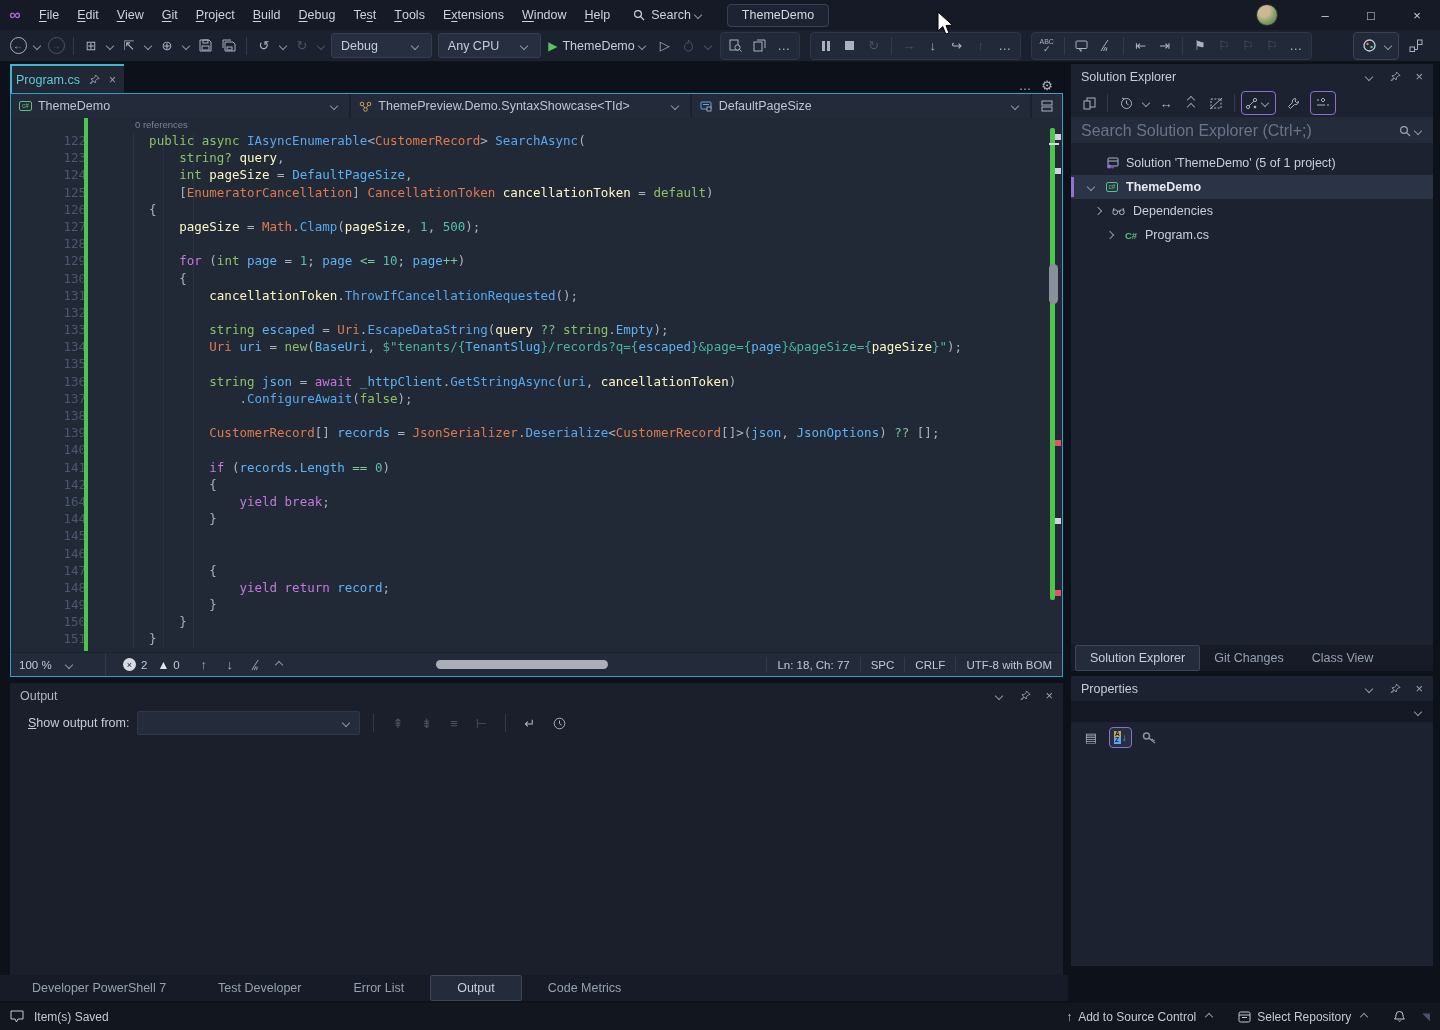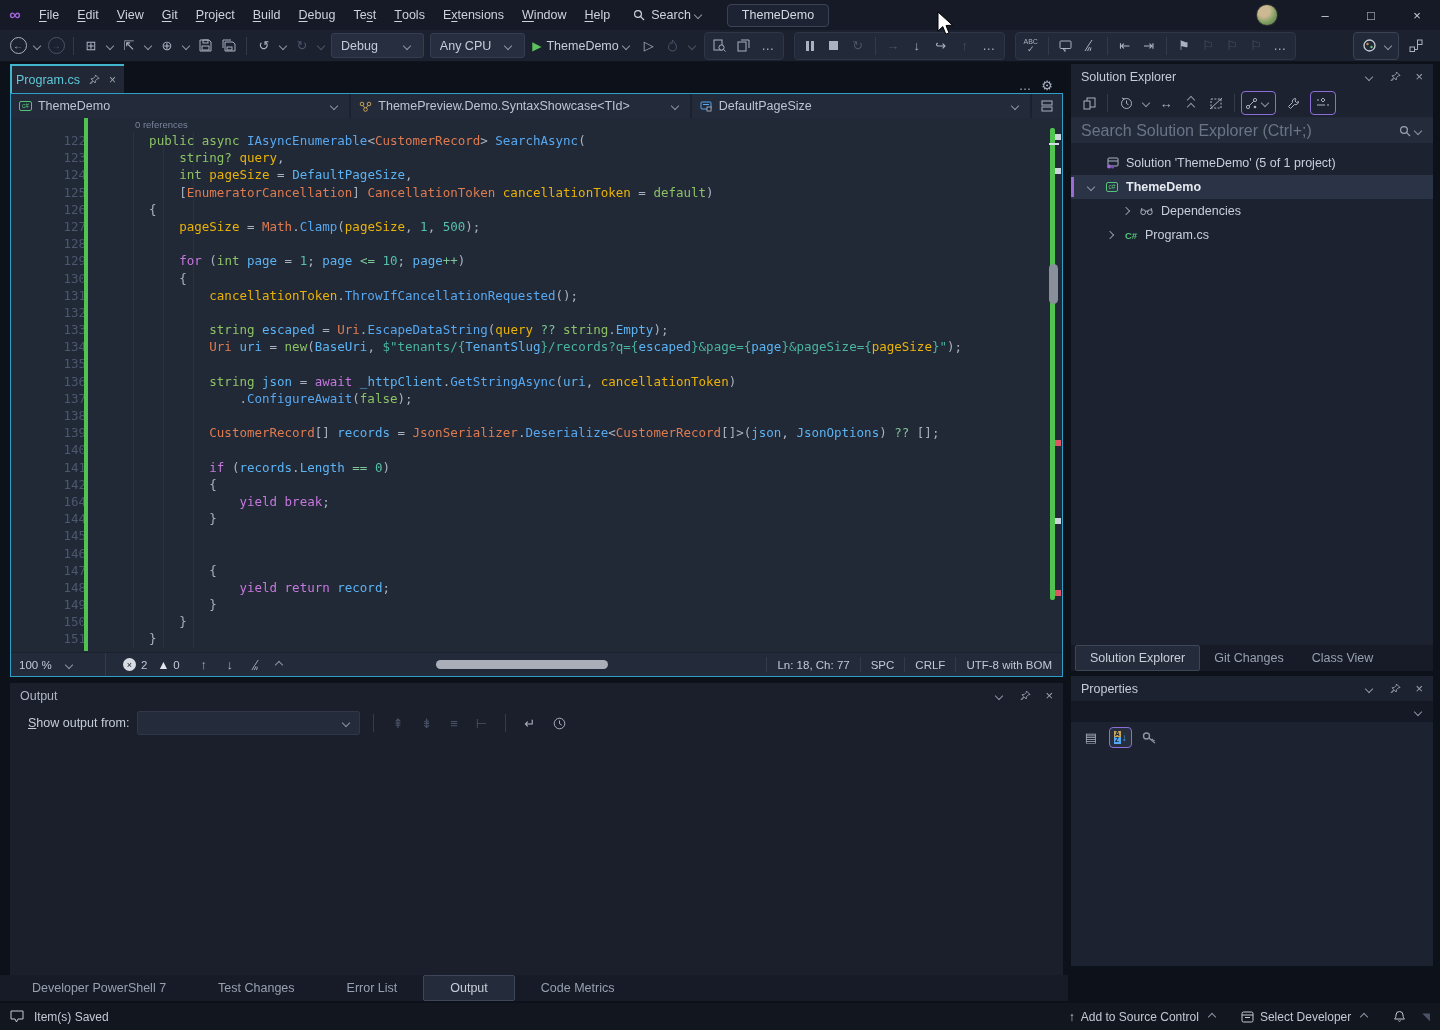--- a/index.html
+++ b/index.html
@@ -21,21 +21,21 @@
   #window-title-box{margin-left:22px;border:1px solid #3A4356;background:#1D2332;border-radius:4px;height:21px;padding:0 14px;display:flex;align-items:center;color:#D4D9E3;}
   #avatar{margin-left:auto;width:20px;height:20px;border-radius:50%;background:radial-gradient(circle at 35% 30%,#cdb894 0 30%,#7fa061 60%,#55704a);border:1px solid #333;}
   .wbtn{width:46px;height:30px;display:flex;align-items:center;justify-content:center;color:#C9CFDA;font-size:13px;}
   
   #toolbar{left:0;top:30px;width:1440px;height:32px;background:#1B212F;display:flex;align-items:center;padding-left:6px;box-sizing:border-box;border-bottom:1px solid #10141D;}
   .tbtn{min-width:20px;height:22px;padding:0 2px;display:inline-flex;align-items:center;justify-content:center;color:#A9B1C2;font-size:13px;flex:none;}
   .tbtn.dis{color:#4A5367;}
   .circ{width:15px;height:15px;border:1.2px solid currentColor;border-radius:50%;display:inline-flex;align-items:center;justify-content:center;font-size:10px;}
   .grp{display:flex;align-items:center;background:#222938;border:1px solid #2E3647;border-radius:4px;height:26px;padding:0 3px;margin:0 5px;flex:none;}
   .sep{width:1px;height:18px;background:#323A4C;margin:0 5px;flex:none;}
-  .combo{display:flex;align-items:center;background:#262E3F;border:1px solid #343D52;border-radius:3px;height:23px;padding:0 9px;color:#C6CCDA;margin:0 3px;flex:none;}
+  .combo{display:flex;align-items:center;background:#262E3F;border:1px solid #343D52;border-radius:3px;height:23px;padding:0 9px;color:#C6CCDA;margin:0 3px;flex:none;gap:8px;}
   .purp{border:1px solid #8B6FD6;border-radius:4px;}
   .spell{display:inline-flex;flex-direction:column;align-items:center;line-height:1;font-size:7px;color:#A9B1C2;}
   
   #editor-col{left:10px;top:64px;width:1053px;}
   #tab-row{height:29px;display:flex;align-items:flex-end;}
   #doc-tab{height:27px;background:#212735;border-top:2px solid #41B5CC;display:flex;align-items:center;padding:0 8px 0 6px;color:#5FC8D8;box-shadow:inset 2px 0 0 #41B5CC;}
   #tab-row-right{margin-left:auto;display:flex;align-items:center;gap:10px;padding-right:10px;color:#A9B1C2;}
   #editor-frame{border:1px solid #2E9FC8;background:#212836;}
   #breadcrumbs{height:24px;display:flex;background:#1B212F;gap:2px;}
   .crumb{flex:1;background:#232A39;display:flex;align-items:center;padding:0 8px;color:#BDC4D1;}
@@ -44,21 +44,21 @@
   
   #code-area{position:relative;height:534px;overflow:hidden;background:#212836;font-family:"DejaVu Sans Mono","Liberation Mono",monospace;font-size:12.5px;}
   #change-bar{position:absolute;left:73px;top:0;width:4px;height:533px;background:#4FC54F;}
   .guide{position:absolute;top:14px;bottom:4px;width:1px;background:rgba(130,140,160,.10);}
   #codelens{height:14px;line-height:14px;font-size:9.5px;color:#79839B;padding-left:124px;font-family:"Liberation Sans",sans-serif;}
   .code-row{height:17.2px;line-height:17.2px;display:flex;white-space:pre;padding-left:16px;}
   .lnum{width:59px;text-align:right;color:#4C5870;flex:none;}
   .ltext{padding-left:33px;}
   .tk-pl{color:#ABB2BF;} .tk-kw{color:#8CC265;} .tk-ct{color:#C678DD;}
   .tk-ty{color:#DE7B50;} .tk-fn{color:#57A8F0;} .tk-lo{color:#5CB3F2;}
-  .tk-pa{color:#eab308;} .tk-nu{color:#56C2A8;} .tk-st{color:#4AB5A0;} .tk-op{color:#7EC699;}
+  .tk-pa{color:#fef9c3;} .tk-nu{color:#56C2A8;} .tk-st{color:#4AB5A0;} .tk-op{color:#7EC699;}
   
   #vscroll{position:absolute;right:0;top:0;width:15px;height:534px;background:#212836;}
   #vscroll .green{position:absolute;left:3px;width:5px;top:10px;height:472px;background:#4FC54F;border-radius:2px;}
   .mark{position:absolute;width:6px;height:6px;left:8px;}
   #vthumb{position:absolute;left:2px;top:146px;width:9px;height:40px;border-radius:5px;background:#8A909B;}
   
   #ebar{height:23px;background:#232A39;display:flex;align-items:center;font-size:11.5px;color:#C2C8D4;border-top:1px solid #1B212F;}
   #zoom-combo{width:78px;height:100%;display:flex;align-items:center;padding:0 8px;border-right:1px solid #323A4C;}
   .errico{width:13px;height:13px;border-radius:50%;background:#D8DCE4;color:#1B202C;font-size:9px;display:inline-flex;align-items:center;justify-content:center;margin:0 3px;}
   .warnico{color:#E2E6EC;font-size:12px;margin:0 2px;}
@@ -441,21 +441,21 @@
           <circle cx="6.5" cy="6.5" r="5.3" fill="none" stroke="#A9B1C2"></circle>
           <path d="M6.5 3.5v3.2l2.2 1.4" fill="none" stroke="#A9B1C2"></path>
         </svg>
       </span>
   </div>
   <div style="height:230px"></div>
 </div>
 
 <div id="tool-tabs" class="abs">
     <div class="ttab">Developer PowerShell 7</div>
-    <div class="ttab">Test Changes</div>
+    <div class="ttab">Test Developer</div>
     <div class="ttab">Error List</div>
     <div class="ttab active">Output</div>
     <div class="ttab">Code Metrics</div>
   </div>
 
 <div id="right-col" class="abs">
   <div class="panel">
     <div class="panel-head" style="color:#C6CCD6">
       <span>Solution Explorer</span>
       <span class="sp"></span>
@@ -537,21 +537,21 @@
           </span>
           <span>Solution 'ThemeDemo' (5 of 1 project)</span>
         </div>
         <div class="tree-row sel" style="padding-left: 13px;">
           <span class="chv" style="margin-right: 9px;"></span>
           <span class="tree-ic">
             <span class="csbox">c#</span>
           </span>
           <span style="font-weight: bold; color: rgb(230, 234, 240);">ThemeDemo</span>
         </div>
-        <div class="tree-row" style="padding-left: 48px; text-align: center;">
+        <div class="tree-row" style="padding-left: 20px; text-align: center;">
           <span class="chv rt" style="margin-right: 9px;"></span>
           <span class="tree-ic">
             <svg width="14" height="9" viewBox="0 0 14 9">
               <circle cx="3.2" cy="5.2" r="2.4" fill="none" stroke="#A9B1C2"></circle>
               <circle cx="9.8" cy="5.2" r="2.4" fill="none" stroke="#A9B1C2"></circle>
               <path d="M5.6 4.4q1.4-1 2.8 0M1 3.5L2 1M12 3.5L11 1" fill="none" stroke="#A9B1C2"></path>
             </svg>
           </span>
           <span>Dependencies</span>
         </div>
@@ -615,21 +615,21 @@
     <span>↑</span>
     <span>Add to Source Control</span>
     <span class="chv up"></span>
   </div>
   <div class="sb-item">
     <svg width="13" height="12" viewBox="0 0 13 12">
         <rect x="1" y="1" width="11" height="10" rx="1.5" fill="none" stroke="#C3C9D5"></rect>
         <line x1="1" y1="4" x2="12" y2="4" stroke="#C3C9D5"></line>
         <line x1="4" y1="6.5" x2="9" y2="6.5" stroke="#C3C9D5"></line>
       </svg>
-    <span>Select Developer</span>
+    <span>Select Repository</span>
     <span class="chv up"></span>
   </div>
   <div class="sb-item">
     <svg width="13" height="13" viewBox="0 0 13 13">
         <path d="M6.5 1.5a3.5 3.5 0 013.5 3.5c0 2.5 1 3.5 1.5 4h-10c.5-.5 1.5-1.5 1.5-4A3.5 3.5 0 016.5 1.5z" fill="none" stroke="#C3C9D5"></path>
         <path d="M5.3 10.5a1.3 1.3 0 002.4 0" fill="none" stroke="#C3C9D5"></path>
       </svg>
   </div>
   <div style="margin-left:16px;color:#4A5367;font-size:10px">◥</div>
 </div>

